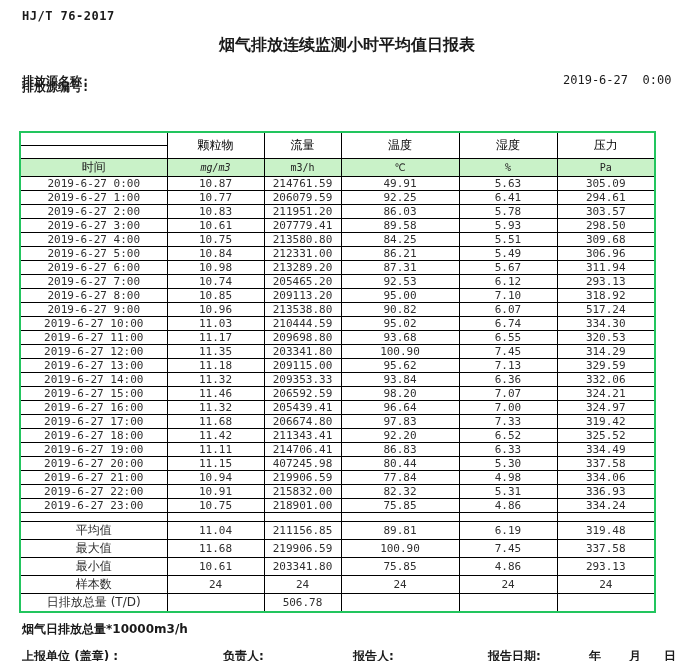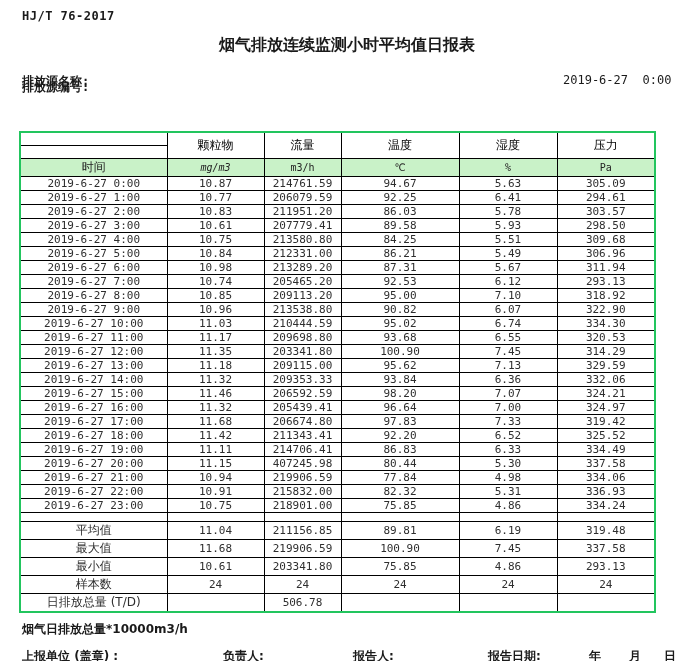--- a/index.html
+++ b/index.html
@@ -102,21 +102,21 @@
       <td style="background: rgb(201, 242, 200);">℃</td>
       <td style="background: rgb(201, 242, 200);">%</td>
       <td style="background: rgb(201, 242, 200);">Pa</td>
     </tr>
   </tbody>
   <tbody id="data-rows">
       <tr>
         <td>2019-6-27 0:00</td>
         <td>10.87</td>
         <td>214761.59</td>
-        <td>94.67</td>
+        <td>49.91</td>
         <td>5.63</td>
         <td>305.09</td>
       </tr>
       <tr>
         <td>2019-6-27 1:00</td>
         <td>10.77</td>
         <td>206079.59</td>
         <td>92.25</td>
         <td>6.41</td>
         <td>294.61</td>
@@ -176,21 +176,21 @@
         <td>95.00</td>
         <td>7.10</td>
         <td>318.92</td>
       </tr>
       <tr>
         <td>2019-6-27 9:00</td>
         <td>10.96</td>
         <td>213538.80</td>
         <td>90.82</td>
         <td>6.07</td>
-        <td>322.90</td>
+        <td>517.24</td>
       </tr>
       <tr>
         <td>2019-6-27 10:00</td>
         <td>11.03</td>
         <td>210444.59</td>
         <td>95.02</td>
         <td>6.74</td>
         <td>334.30</td>
       </tr>
       <tr>

